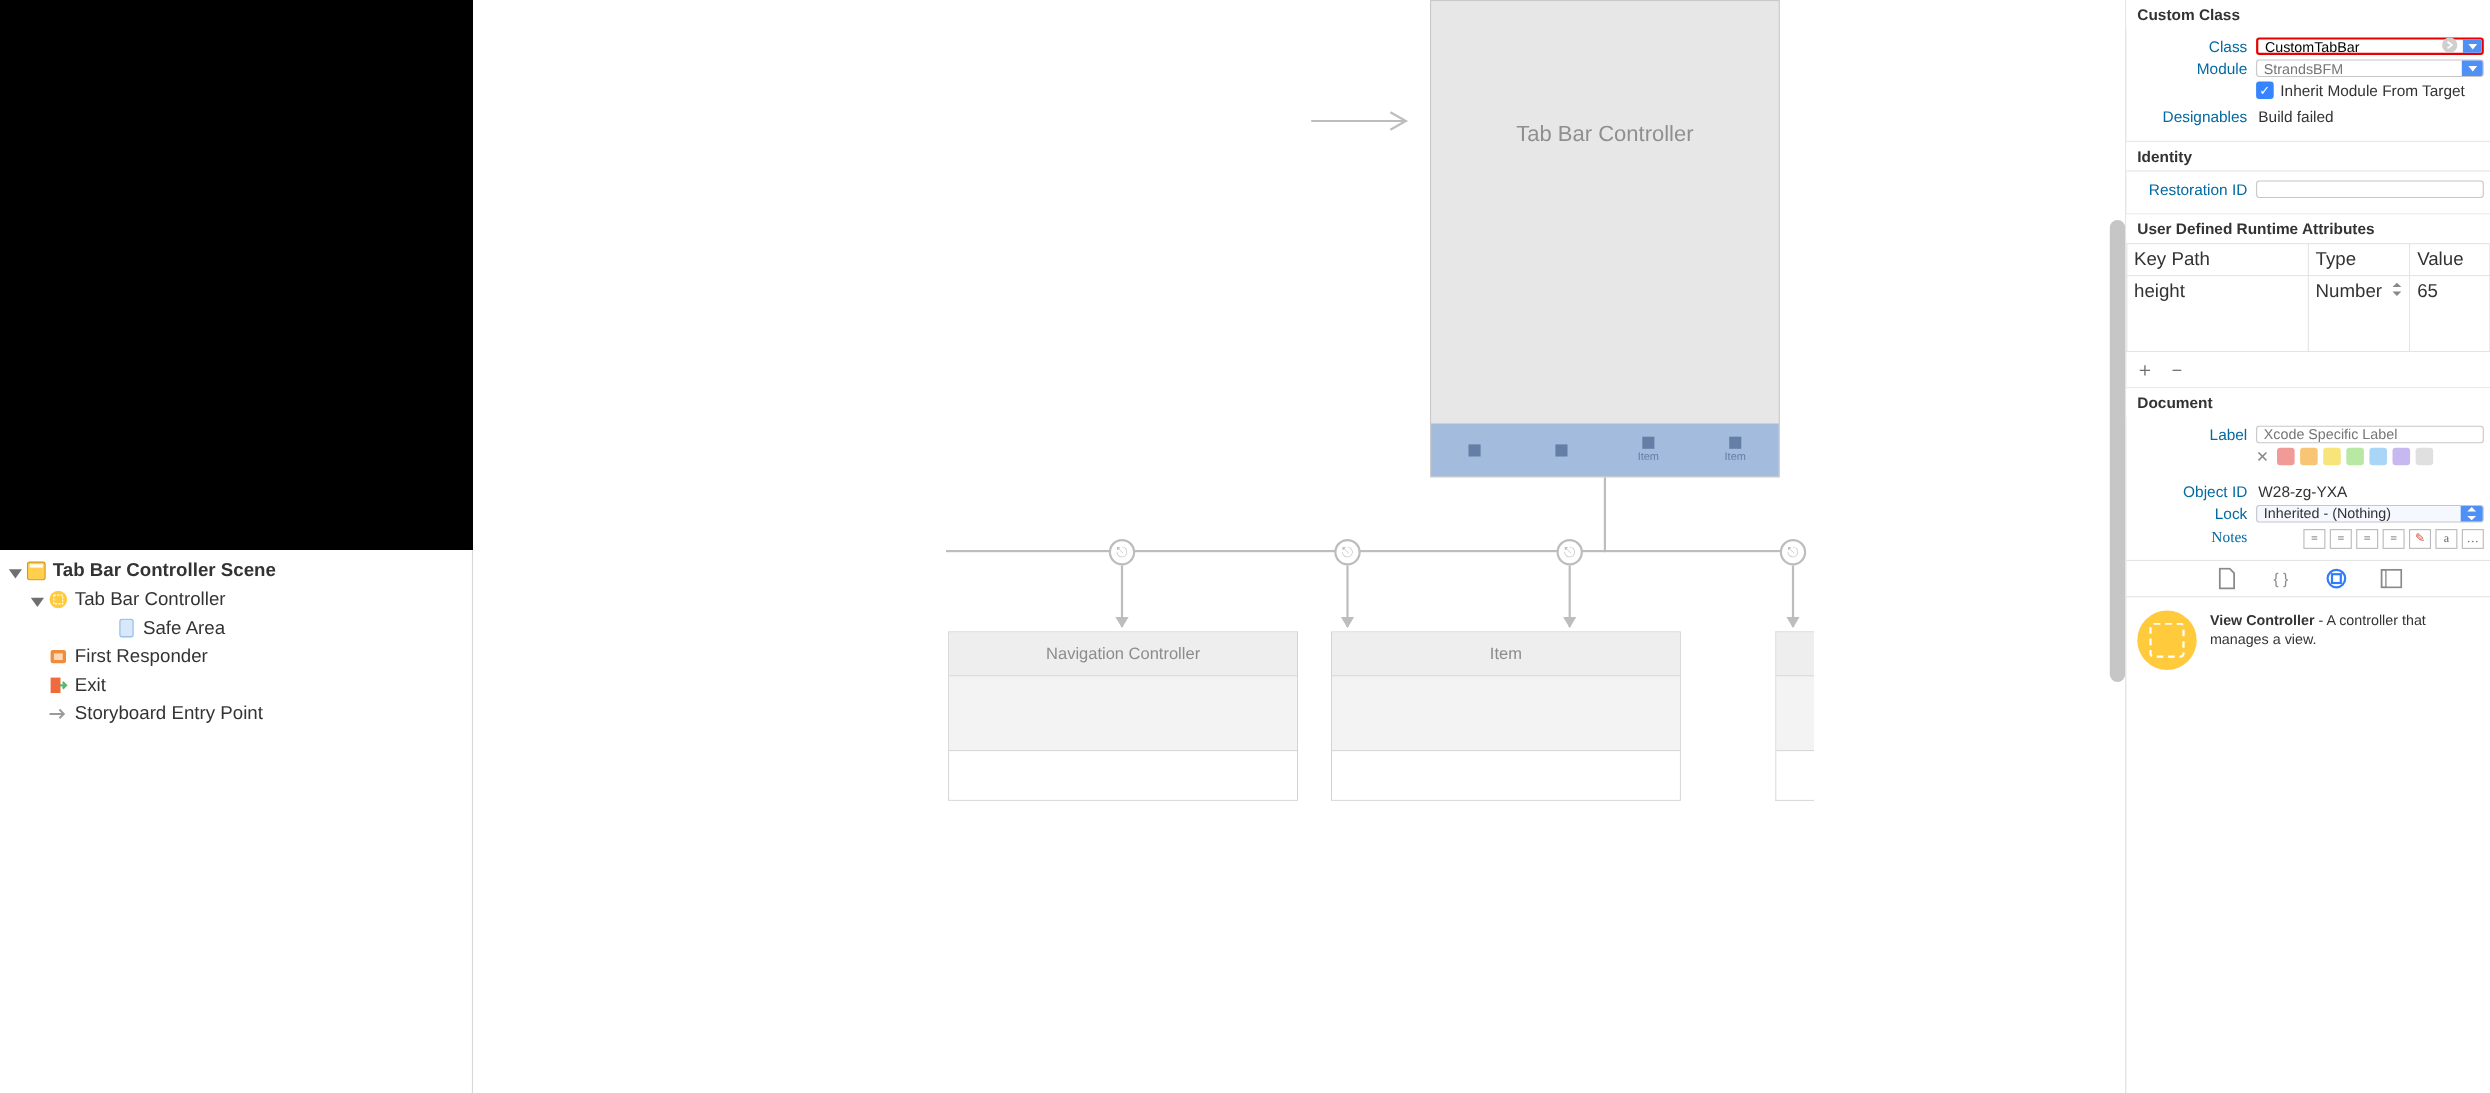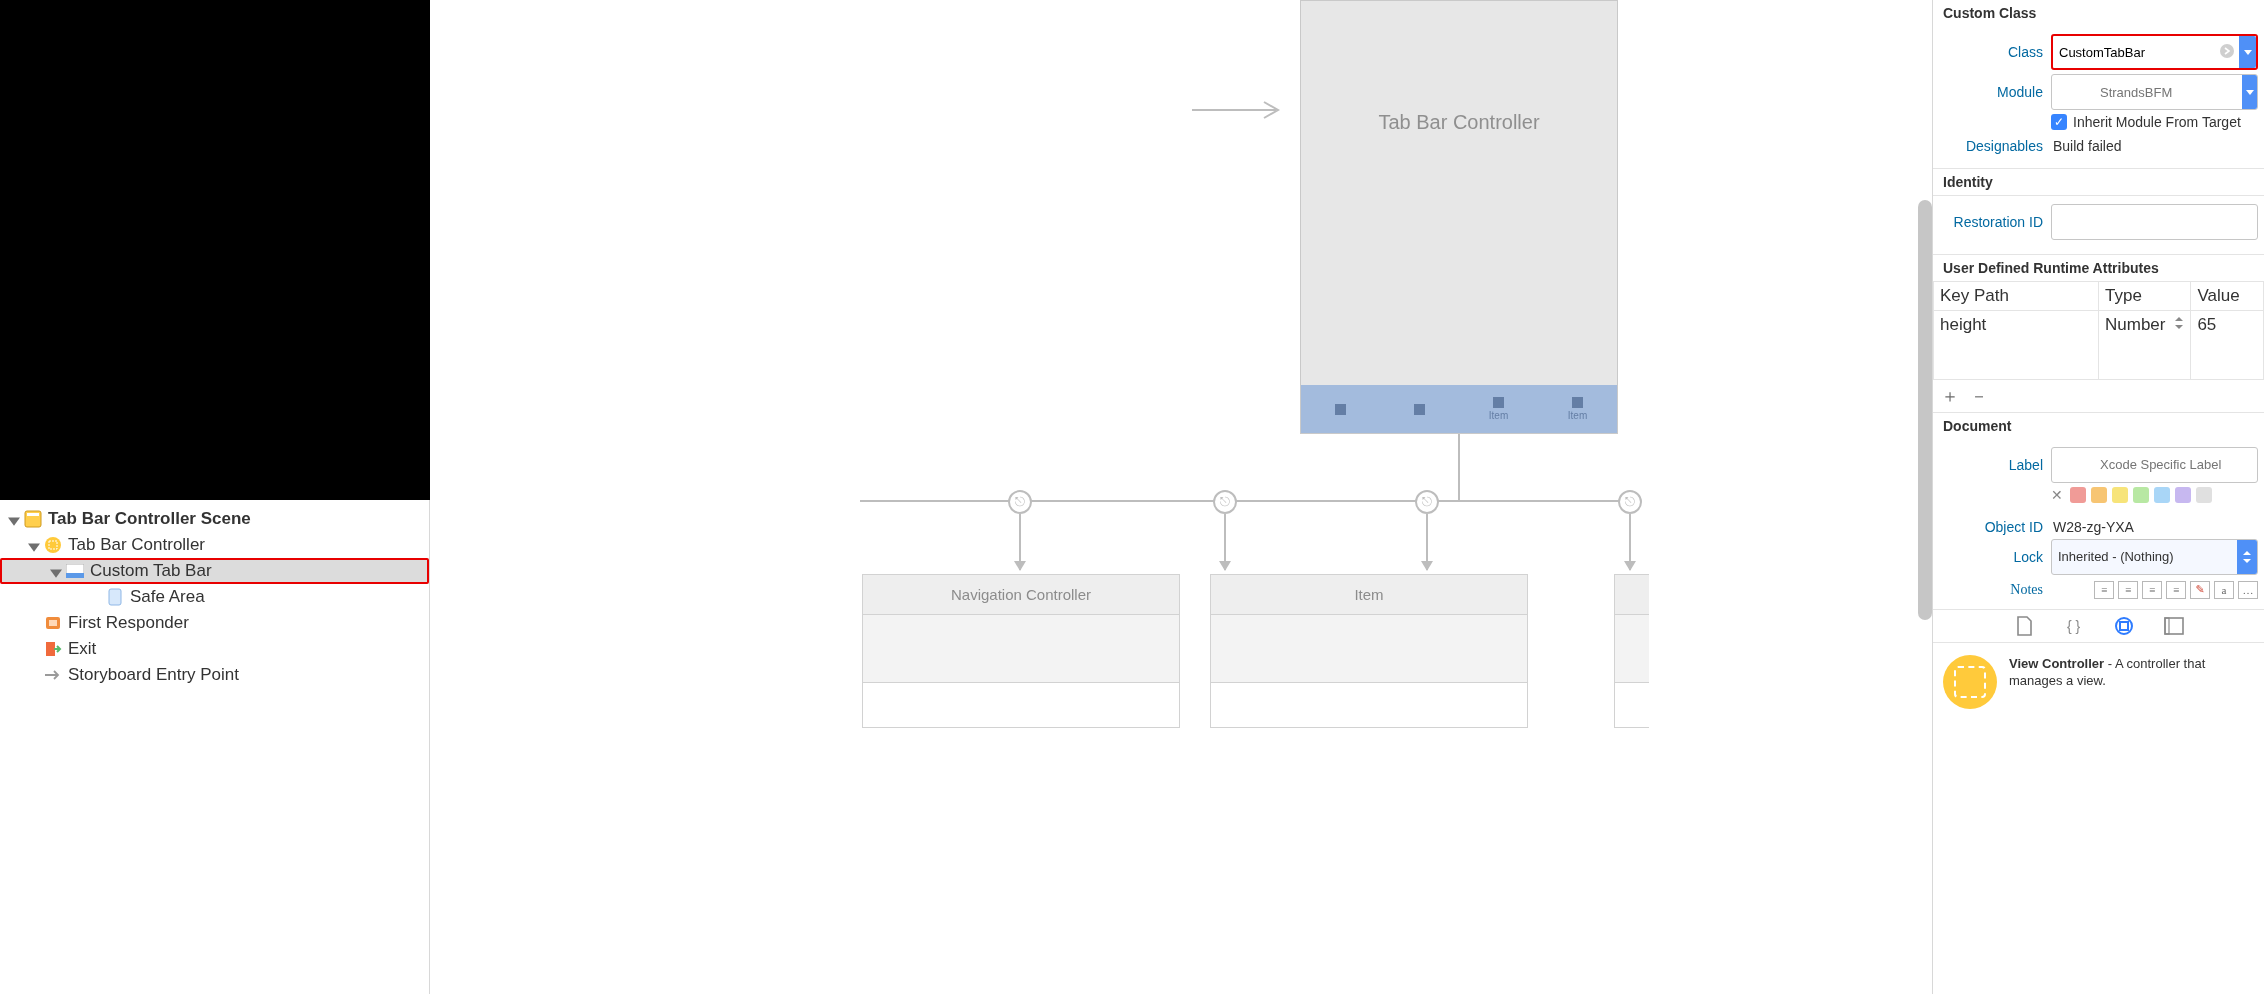--- a/index.html
+++ b/index.html
@@ -187,32 +187,32 @@
   .insp-body{padding:4px 6px 10px 6px;border-bottom:1px solid #e4e4e4;}
   .field-row{
     display:flex;align-items:center;
     margin:4px 0;
     gap:8px;
   }
   .field-label{
     width:104px;text-align:right;color:#0369a1;flex-shrink:0;
   }
   .field-input{
-    flex:1;height:36px;border:1px solid #c6c6c6;border-radius:3px;
+    flex:1;height:16px;border:1px solid #c6c6c6;border-radius:3px;
     padding:0 6px;font-size:13px;background:#fff;
     display:flex;align-items:center;justify-content:space-between;
   }
   .field-input.highlight{border:2px solid #e80000;}
   .field-input input{border:none;outline:none;width:100%;font-size:13px;background:transparent;}
   .combo-btn{
     width:20px;height:100%;background:#4f90f7;border-radius:0 2px 2px 0;
     margin-right:-6px;display:flex;align-items:center;justify-content:center;
   }
   .combo-btn svg{fill:#fff;}
-  .placeholder{color:#3b82f6;margin-left:42px;}
+  .placeholder{color:#3b82f6;}
   .checkbox-row{display:flex;align-items:center;gap:6px;margin-left:112px;margin-top:2px;}
   .checkbox{
     width:16px;height:16px;background:#3684ff;border-radius:3px;
     display:flex;align-items:center;justify-content:center;color:#fff;font-size:12px;
   }
   .plain-value{padding-left:2px;}
 
   .attr-table{width:100%;border-collapse:collapse;font-size:17px;}
   .attr-table th{
     text-align:left;font-weight:400;border:1px solid #e4e4e4;padding:4px 6px;background:#fff;
@@ -286,34 +286,20 @@
       </span>
       <span class="row-icon">
         <svg width="18" height="18">
             <circle cx="9" cy="9" r="8" fill="#ffca3b"></circle>
             <rect x="5" y="5" width="8" height="8" fill="none" stroke="#fff" stroke-dasharray="2 1"></rect>
           </svg>
       </span>
       <span class="outline-label">Tab Bar Controller</span>
     </div>
 
-    <div class="outline-row ind2 selected">
-      <span class="disclosure">
-        <svg viewBox="0 0 10 10" width="12" height="12">
-            <polygon points="0,2 10,2 5,9" fill="#6f6f6f"></polygon>
-          </svg>
-      </span>
-      <span class="row-icon">
-        <svg width="18" height="14">
-            <rect x="0" y="0" width="18" height="14" fill="#fff" stroke="#b0b0b0"></rect>
-            <rect x="0" y="9" width="18" height="5" fill="#5b99e8"></rect>
-          </svg>
-      </span>
-      <span class="outline-label">Custom Tab Bar</span>
-    </div>
 
     <div class="outline-row ind3">
       <span class="disclosure blank"></span>
       <span class="row-icon">
         <svg width="14" height="18">
             <rect x="1" y="1" width="12" height="16" rx="2" fill="#d7e8fb" stroke="#8fb7e6"></rect>
           </svg>
       </span>
       <span class="outline-label">Safe Area</span>
     </div>

